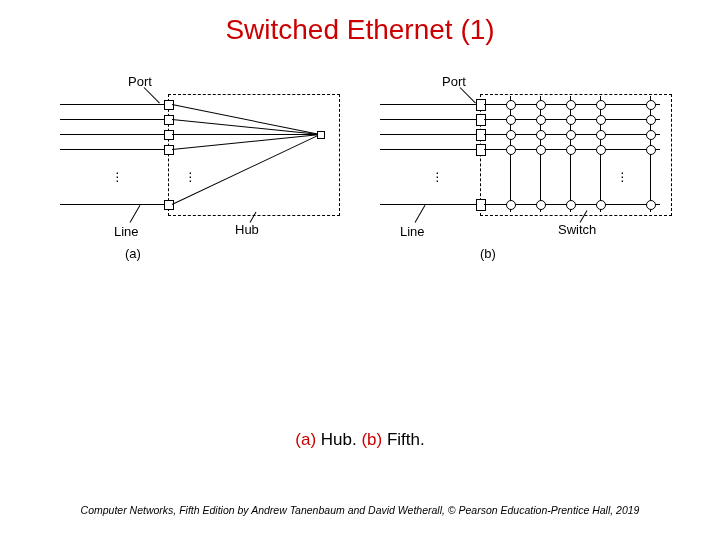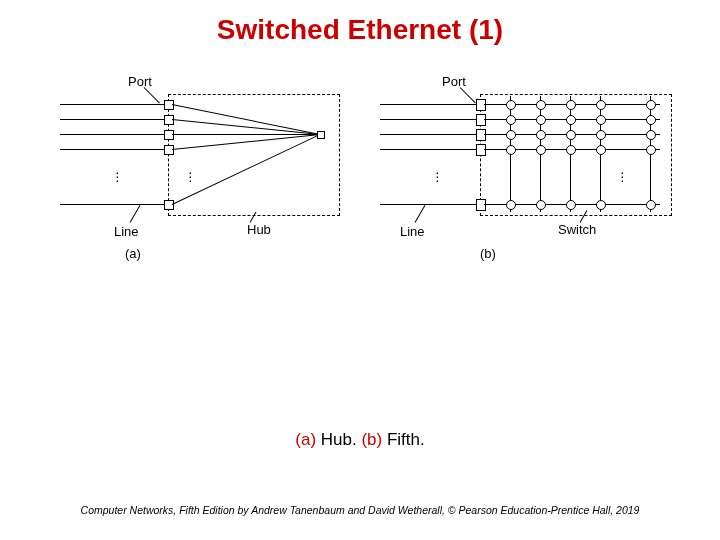--- a/index.html
+++ b/index.html
@@ -9,21 +9,21 @@
     height: 540px;
     font-family: Arial, Helvetica, sans-serif;
     background: #fff;
     position: relative;
     overflow: hidden;
   }
   .title {
     text-align: center;
     color: #cc0000;
     font-size: 28px;
-    font-weight: bold;
+    font-weight: normal;
     margin-top: 14px;
     margin-bottom: 28px;
   }
   .diagrams {
     position: relative;
     width: 669px;
     height: 220px;
     padding-left: 40px;
   }
   .sub-a, .sub-b {
@@ -102,21 +102,21 @@
 <div class="title">Switched Ethernet (1)</div>
 
 <div class="diagrams">
 
   <div class="sub-a">
 
     <div class="dashed-box" style="left:108px; top:20px; width:170px; height:120px;"></div>
 
     <div class="lbl" style="left:68px; top:0px;">Port</div>
     <div class="lbl" style="left:54px; top:150px;">Line</div>
-    <div class="lbl" style="left:187px; top:148px;">Hub</div>
+    <div class="lbl" style="left:175px; top:148px;">Hub</div>
     <div class="lbl" style="left:65px; top:172px;">(a)</div>
 
     <div class="seg" style="left:84px; top:13px; width:22px; transform:rotate(45deg);"></div>
 
     <div class="hline" style="left:0px; top:30px; width:108px;"></div>
     <div class="portrect" style="left:104px; top:26px; width:8px; height:8px;"></div>
     <div class="seg" style="left:112px; top:30px; width:151px; transform:rotate(11.5deg);"></div>
 
     <div class="hline" style="left:0px; top:45px; width:108px;"></div>
     <div class="portrect" style="left:104px; top:41px; width:8px; height:8px;"></div>

